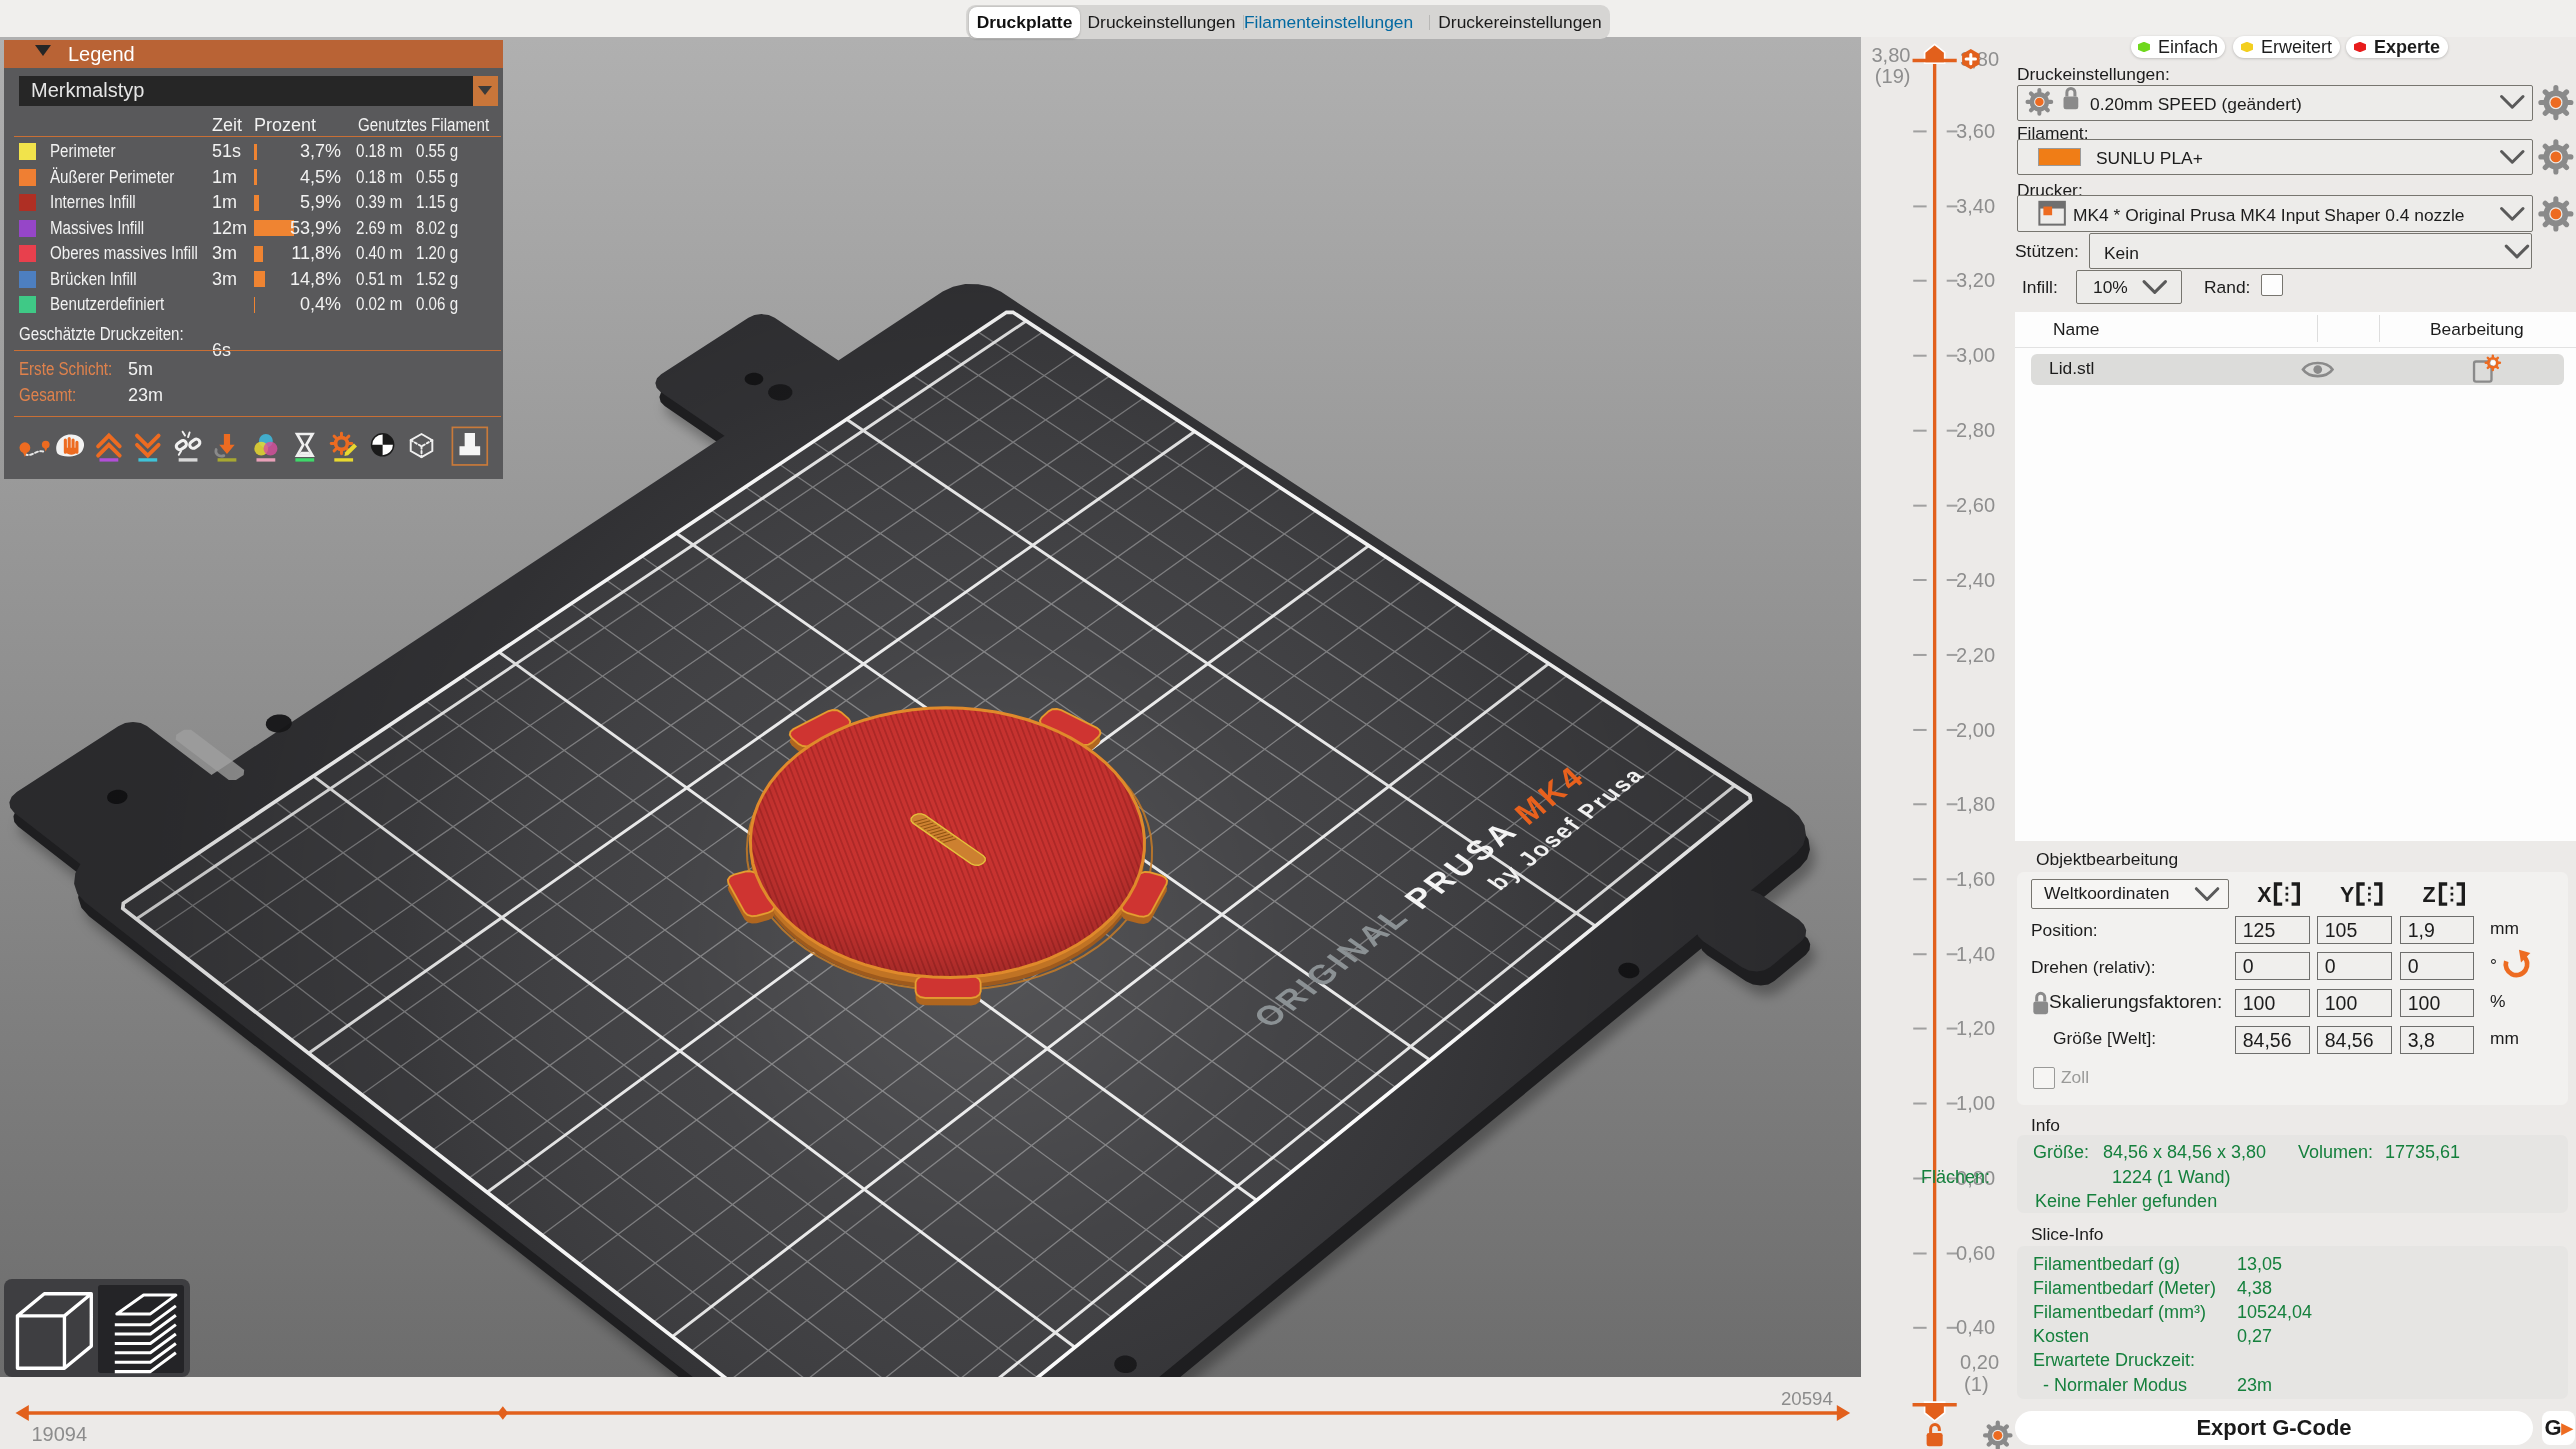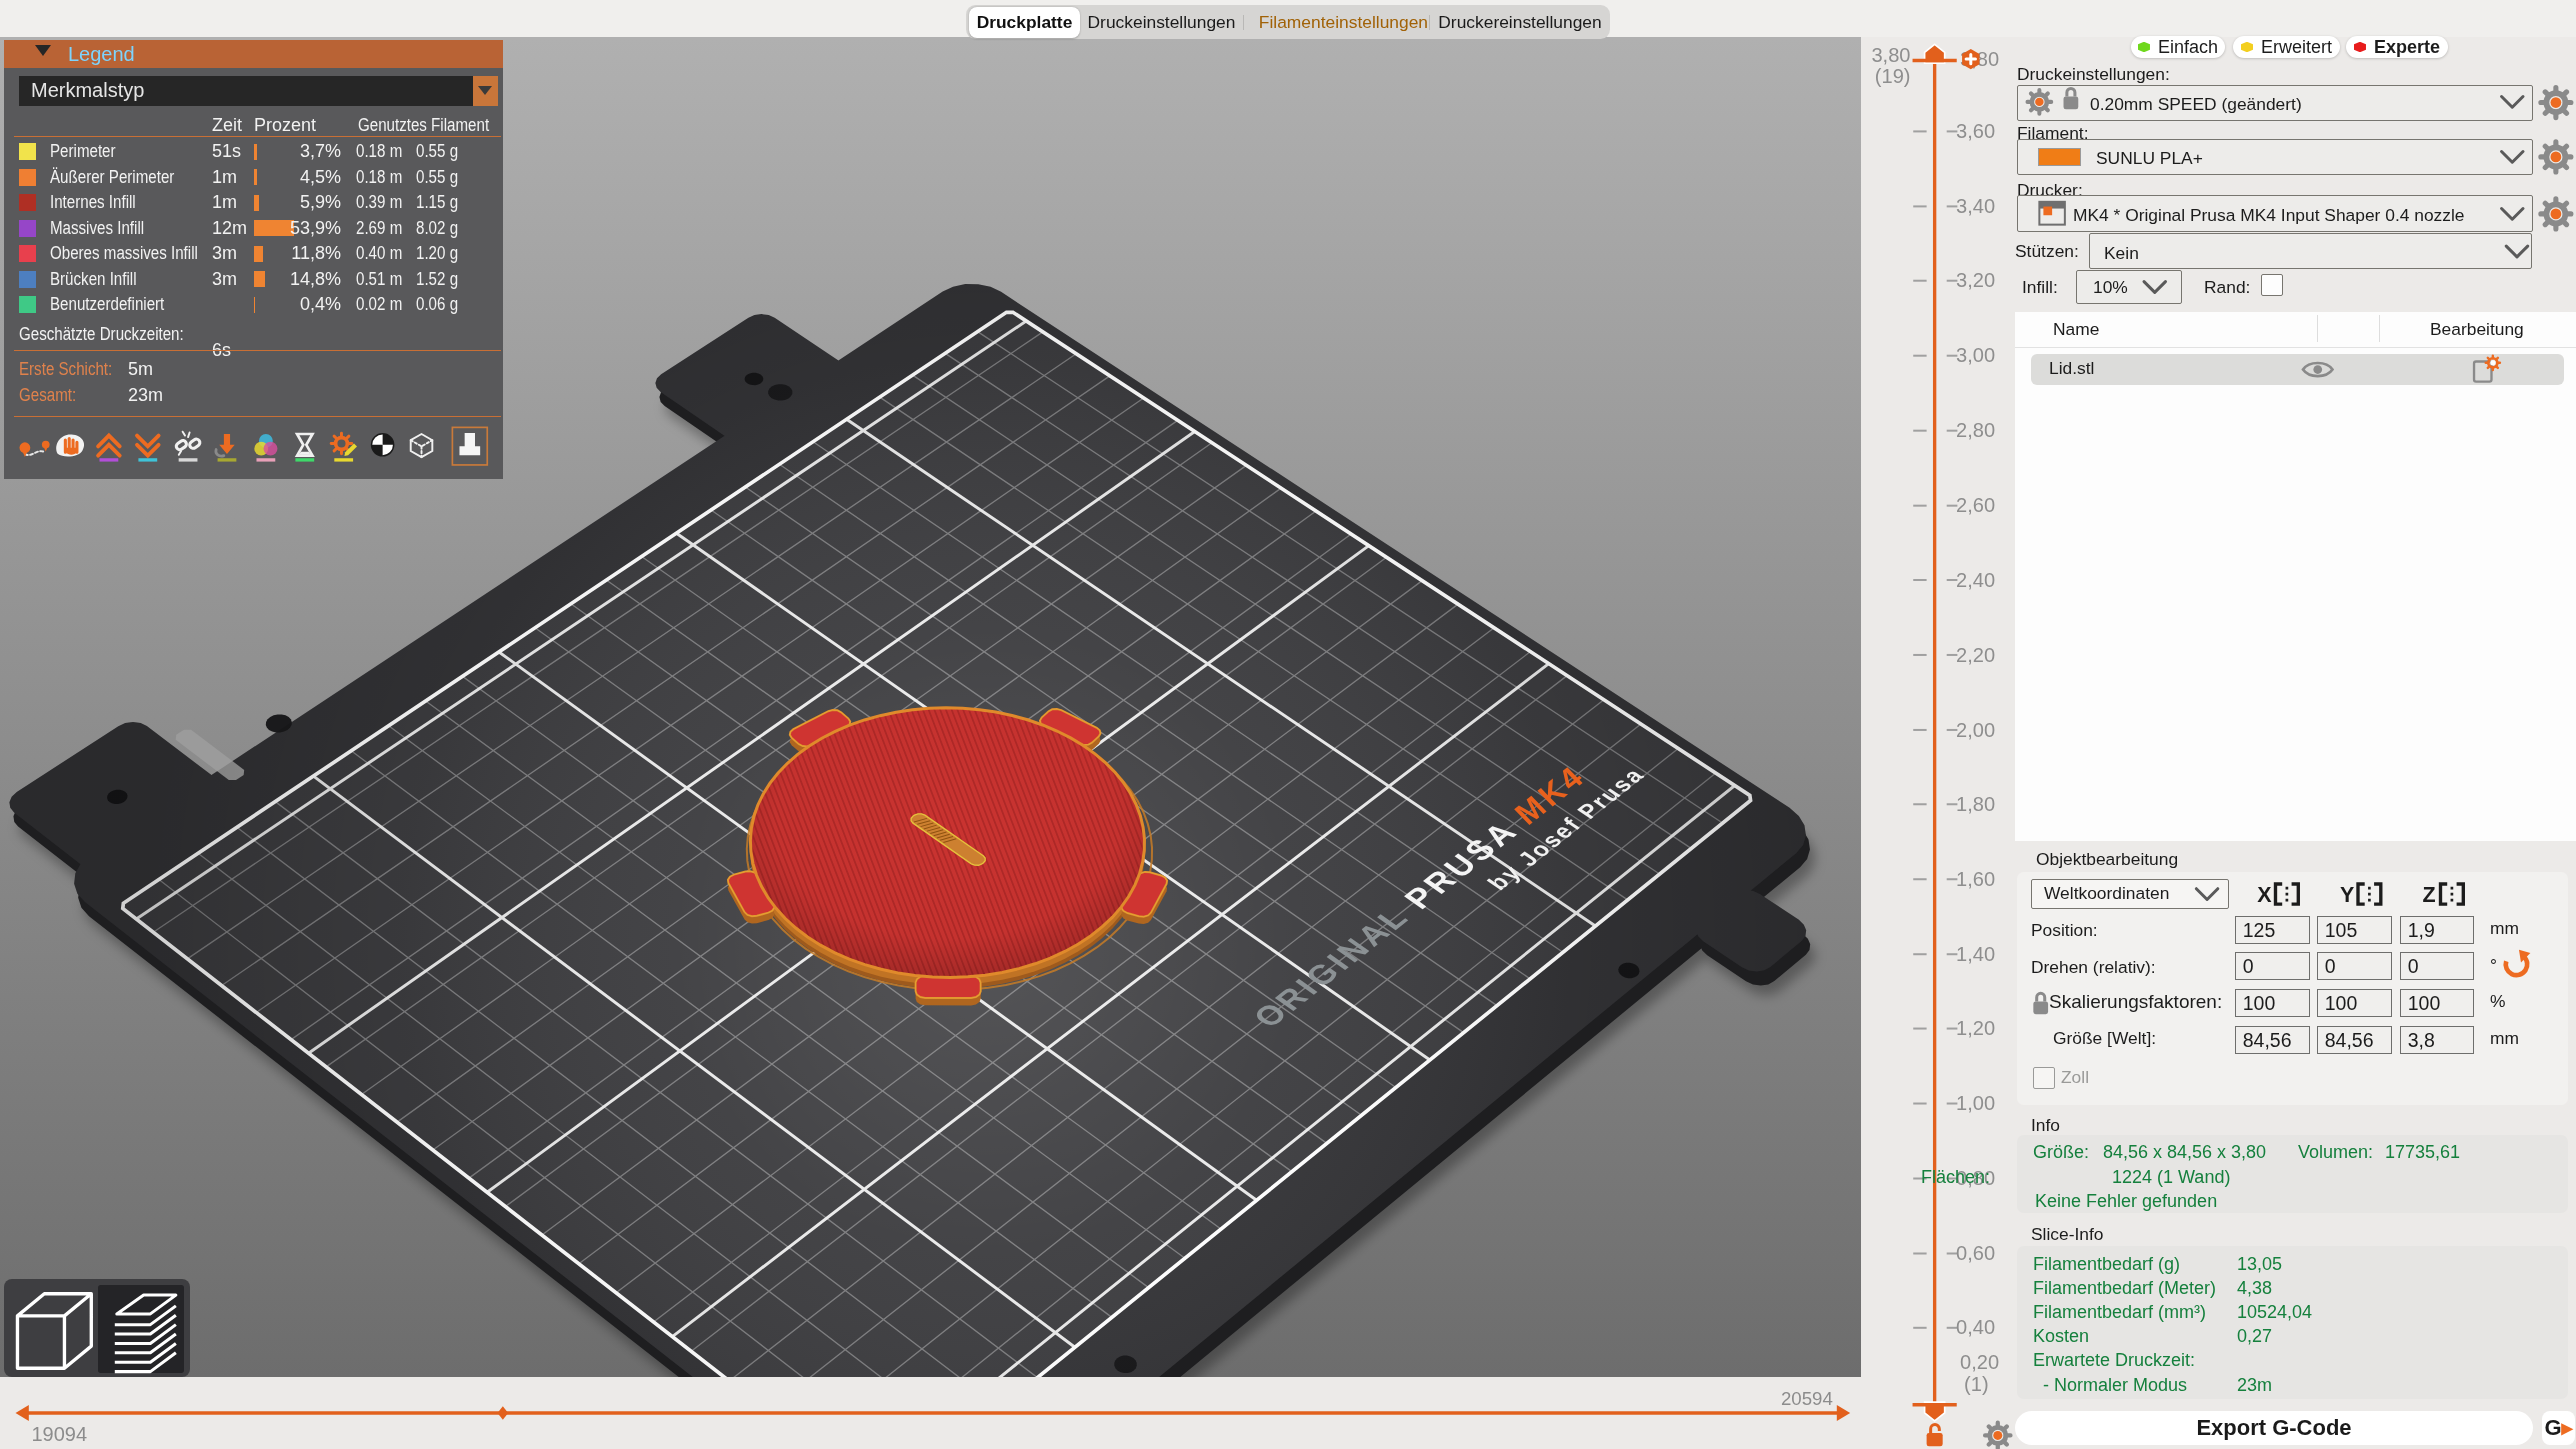--- a/index.html
+++ b/index.html
@@ -80,29 +80,29 @@
 <path d="M1362.4,1225.0L1381.6,1219.5M1367.3,1228.4L1386.5,1222.9M1372.1,1231.8L1391.3,1226.3M1377.0,1235.2L1396.2,1229.6M1381.9,1238.5L1401.1,1233.0M1386.7,1241.9L1405.9,1236.4M1391.6,1245.3L1410.8,1239.8M1396.5,1248.7L1415.7,1243.2M1401.3,1252.1L1420.5,1246.6M1406.2,1255.5L1425.4,1250.0" stroke="#8f5210" stroke-width="1.5" fill="none"></path>
 </svg>
 </div>
 
 <div class="abs" style="left:0;top:0;width:2576px;height:37px;background:#f0efed"></div>
 <div class="abs" style="left:966px;top:5.4px;width:644px;height:34px;background:#d6d5d3;border-radius:9.4px;"></div>
 <div class="abs" style="left:969px;top:6.7px;width:111px;height:31px;background:#ffffff;border-radius:8px;box-shadow:0 0.7px 2px rgba(0,0,0,0.25)"></div>
 <div class="abs" style="left:969px;top:6.7px;width:111px;height:31px;line-height:31px;text-align:center;font-size:17.4px;font-weight:bold;color:#111">Druckplatte</div>
 <div class="abs" style="left:1080px;top:6.7px;width:163px;height:31px;line-height:31px;text-align:center;font-size:17.4px;color:#1b1b1b">Druckeinstellungen</div>
 <div class="abs" style="left:1243px;top:14.8px;width:1.3px;height:14.8px;background:#b9b8b6"></div>
-<div class="abs" style="left:1244px;top:6.7px;width:184px;height:31px;line-height:31px;text-align:right;font-size:17.4px;color:#a16207">Filamenteinstellungen</div>
+<div class="abs" style="left:1244px;top:6.7px;width:184px;height:31px;line-height:31px;text-align:left;font-size:17.4px;color:#0369a1">Filamenteinstellungen</div>
 <div class="abs" style="left:1429px;top:14.8px;width:1.3px;height:14.8px;background:#b9b8b6"></div>
 <div class="abs" style="left:1430px;top:6.7px;width:180px;height:31px;line-height:31px;text-align:center;font-size:17.4px;color:#1b1b1b">Druckereinstellungen</div>
 
 <div class="abs" style="left:4px;top:40px;width:499px;height:439px;background:#59595b">
 <style>.lgt{font-size:18px;color:#f2f2f2;white-space:nowrap} .lgc{transform:scaleX(0.84);transform-origin:left center}</style>
 <div class="abs" style="left:0;top:0;width:499px;height:28px;background:#b96335"></div>
 <div class="abs" style="left:31px;top:5.4px;width:0;height:0;border-left:8.7px solid transparent;border-right:8.7px solid transparent;border-top:11.4px solid #262626"></div>
-<div class="abs" style="left:64px;top:2.7px;font-size:20px;color:#7dd3fc">Legend</div>
+<div class="abs" style="left:64px;top:2.7px;font-size:20px;color:#ffffff">Legend</div>
 <div class="abs" style="left:14.8px;top:36px;width:479px;height:29.5px;background:#262626"></div>
 <div class="abs" style="left:27px;top:39px;font-size:20px;color:#e5e5e5">Merkmalstyp</div>
 <div class="abs" style="left:469px;top:36px;width:25px;height:29.5px;background:#c9763a"></div>
 <div class="abs" style="left:474px;top:46px;width:0;height:0;border-left:7.4px solid transparent;border-right:7.4px solid transparent;border-top:9.4px solid #3a3a3a"></div>
 <div class="abs lgt" style="left:208px;top:75px;">Zeit</div>
 <div class="abs lgt" style="left:250px;top:75px;text-align:right;">Prozent</div>
 <div class="abs lgt lgc" style="left:354px;top:75px;">Genutztes Filament</div>
 <div class="abs" style="left:10px;top:96px;width:487px;height:1.3px;background:#c96f35"></div>
 <div class="abs" style="left:14.8px;top:103px;width:17.4px;height:17.4px;background:#f1e34b"></div>
 <div class="abs lgt lgc" style="left:46px;top:101px;">Perimeter</div>

